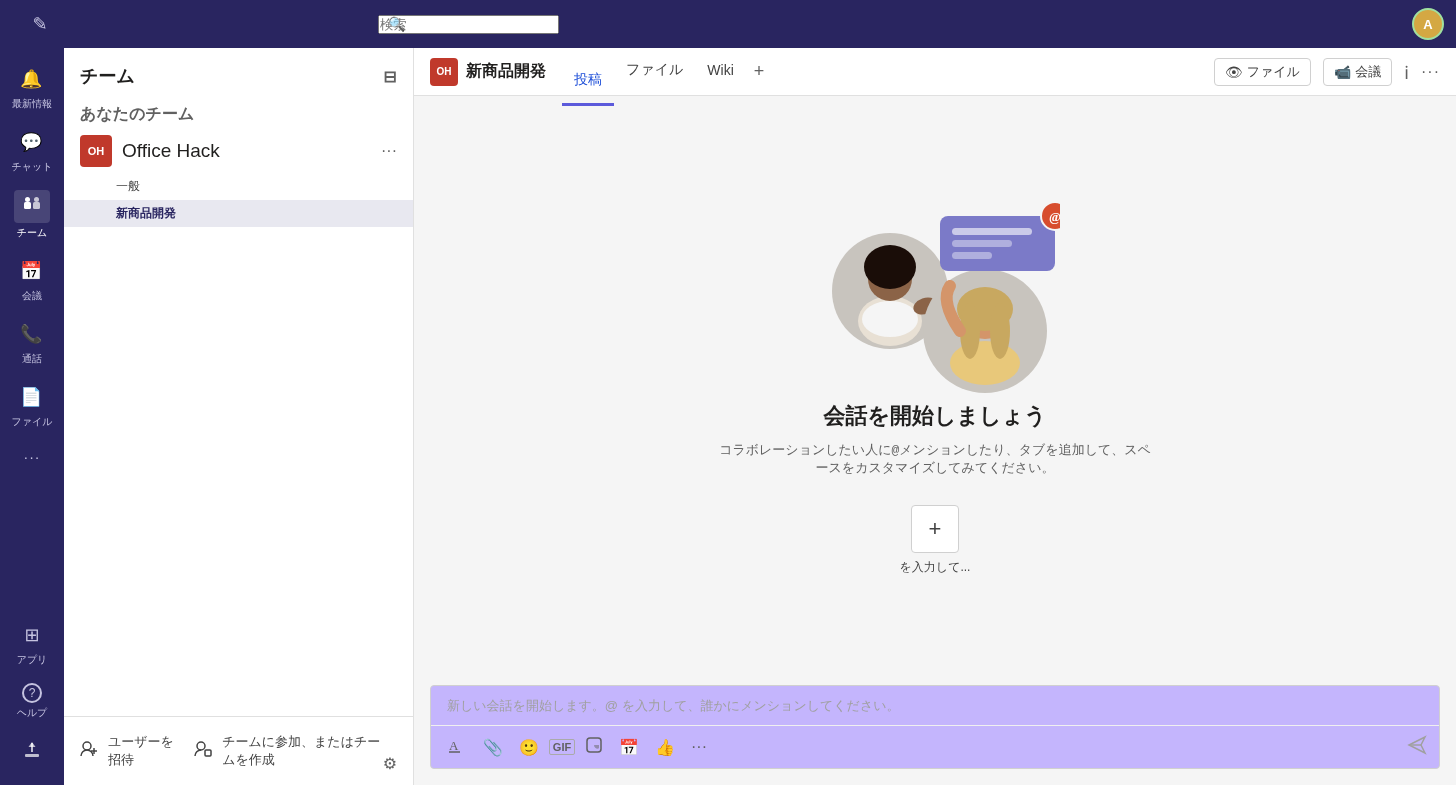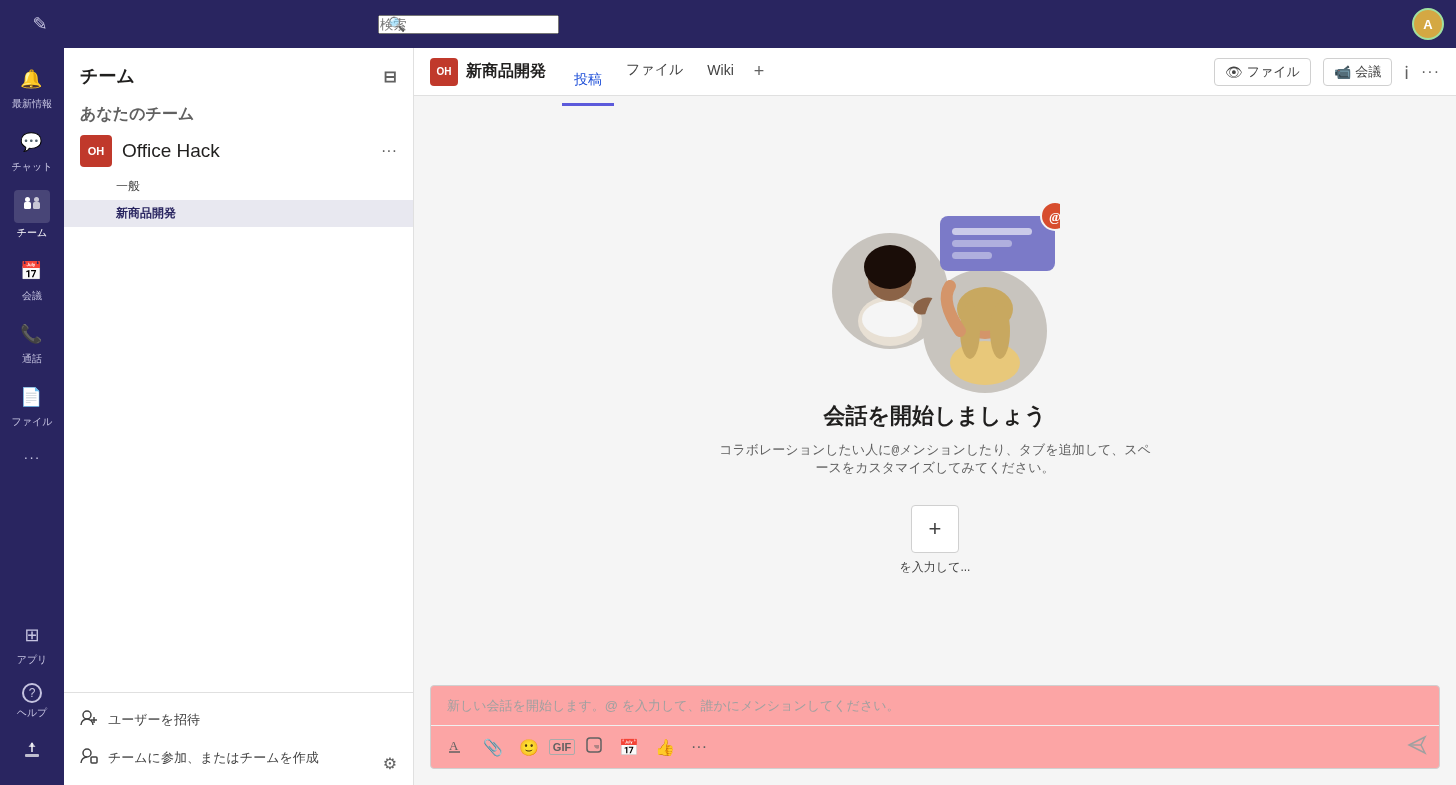--- a/index.html
+++ b/index.html
@@ -84,21 +84,21 @@
     }
     .team-name { font-size: 19px; color: #201f1e; flex: 1; }
     .team-more { color: #616161; font-size: 16px; cursor: pointer; }
     .channel-item {
       display: flex; align-items: center; padding: 5px 16px 5px 52px;
       cursor: pointer; font-size: 12px; color: #424242;
     }
     .channel-item.active { background: #e8e8f0; font-weight: 600; color: #292560; }
     .sidebar-footer {
       margin-top: auto; border-top: 1px solid #e0e0e0; padding: 12px 16px;
-      display: flex; flex-direction: column; gap: 8px;
+      display: flex; flex-direction: row; gap: 18px;
     }
     .footer-action {
       display: flex; align-items: center; gap: 10px;
       font-size: 13px; color: #424242; cursor: pointer; padding: 4px 0;
     }
     .footer-action-icon { font-size: 16px; }
     .footer-settings { color: #616161; cursor: pointer; font-size: 16px; margin-left: auto; }
 
     
     .content-area {
@@ -148,21 +148,21 @@
     .add-tab-btn {
       width: 48px; height: 48px; border: 1px solid #d0d0d0; border-radius: 4px;
       background: #fff; display: flex; align-items: center; justify-content: center;
       cursor: pointer; font-size: 22px; color: #424242; margin-bottom: 6px;
     }
     .add-tab-label { font-size: 12px; color: #424242; text-align: center; }
     .add-tab-area { display: flex; flex-direction: column; align-items: center; }
 
     
     .chat-input-area {
-      background: #fca5a5; border: 1px solid #d0d0d0; border-radius: 4px;
+      background: #c4b5fd; border: 1px solid #d0d0d0; border-radius: 4px;
       margin: 4px 16px 16px; flex-shrink: 0;
     }
     .chat-input-field {
       width: 100%; padding: 12px 16px;
       font-size: 13px; color: #424242; border: none; outline: none; background: transparent;
       font-family: 'Segoe UI', sans-serif;
     }
     .chat-input-field::placeholder { color: #a0a0a0; }
     .chat-toolbar {
       display: flex; align-items: center; padding: 6px 12px; gap: 4px;

